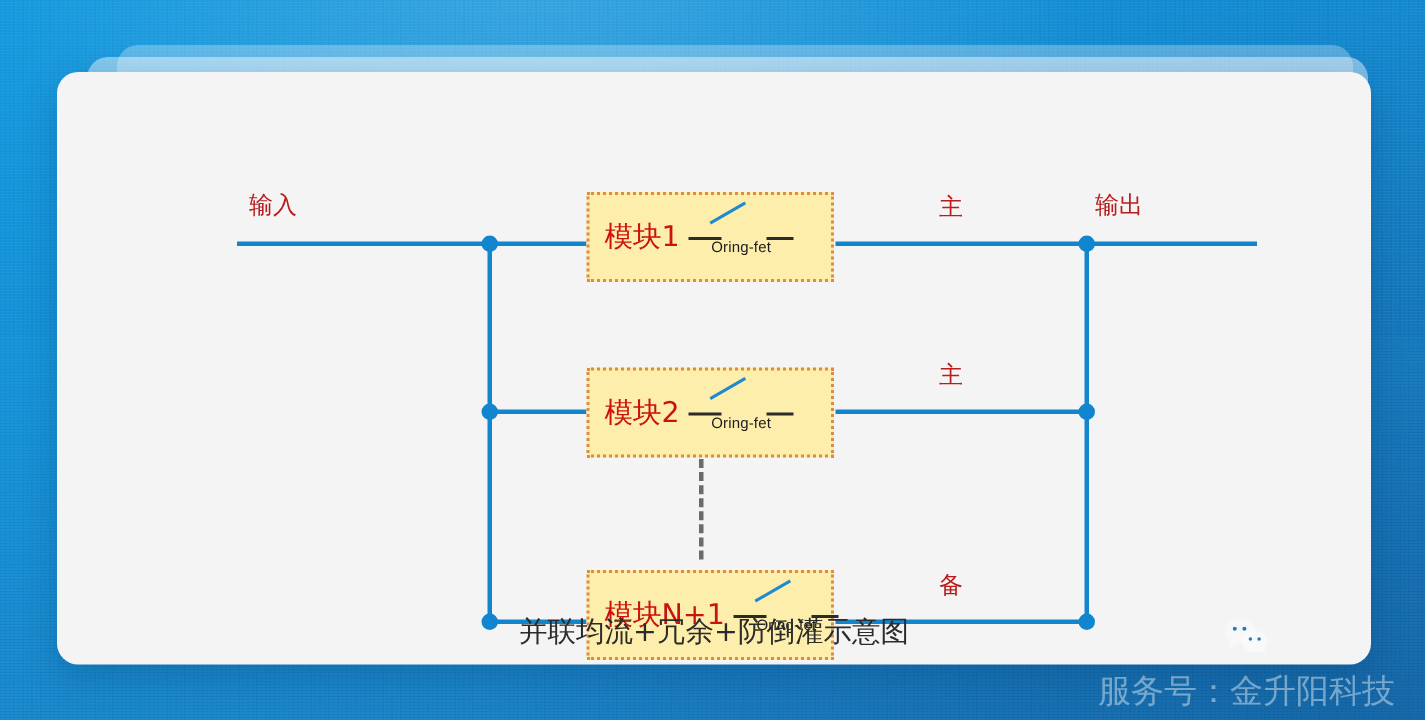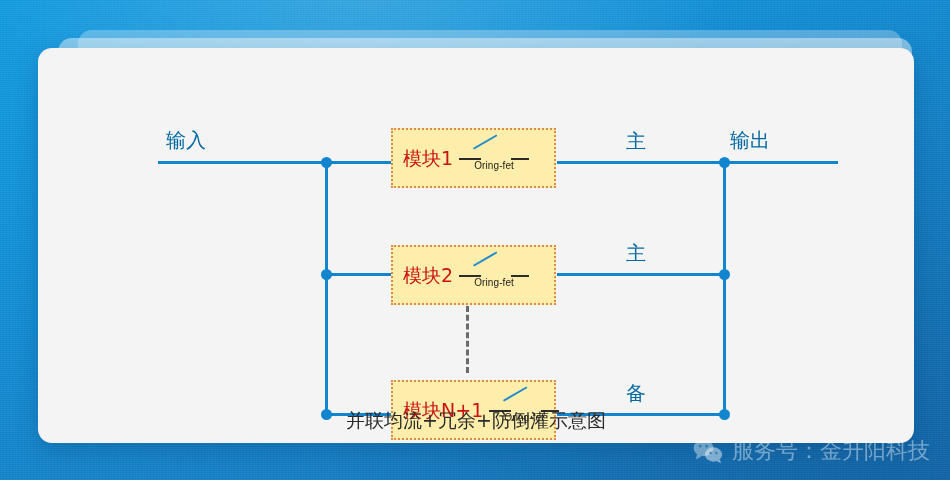--- a/index.html
+++ b/index.html
@@ -134,22 +134,22 @@
     text-align: center;
     font-size: 10px;
     color: #1c1c1c;
     font-family: "Liberation Sans", sans-serif;
     letter-spacing: 0.1px;
   }
 
   
   .red-label {
     position: absolute;
-    color: #0369a1;
-    font-size: 20px;
+    color: #b91c1c;
+    font-size: 16px;
     font-family: Liberation Serif, serif;
     white-space: nowrap;
     line-height: 1;
   }
 
   
   #ellipsis-divider {
     position: absolute;
     left: 428px;
     top: 258px;
@@ -166,28 +166,29 @@
     text-align: center;
     font-size: 19px;
     color: #2b2b2b;
     font-family: "DejaVu Sans", "Liberation Sans", sans-serif;
   }
 
   
   #watermark {
     position: absolute;
     right: 20px;
-    bottom: 14px;
+    bottom: 4px;
     display: flex;
     align-items: center;
     gap: 9px;
     color: rgba(255,255,255,0.42);
     font-size: 22px;
     font-family: Liberation Mono, monospace;
     white-space: nowrap;
+    flex-direction: column;
   }
   #wechat-icon { display: block; }
 </style>
 </head>
 <body>
 
 <div id="backdrop"></div>
 
 <div id="card-layer-back" class="card-layer"></div>
 <div id="card-layer-mid" class="card-layer"></div>

